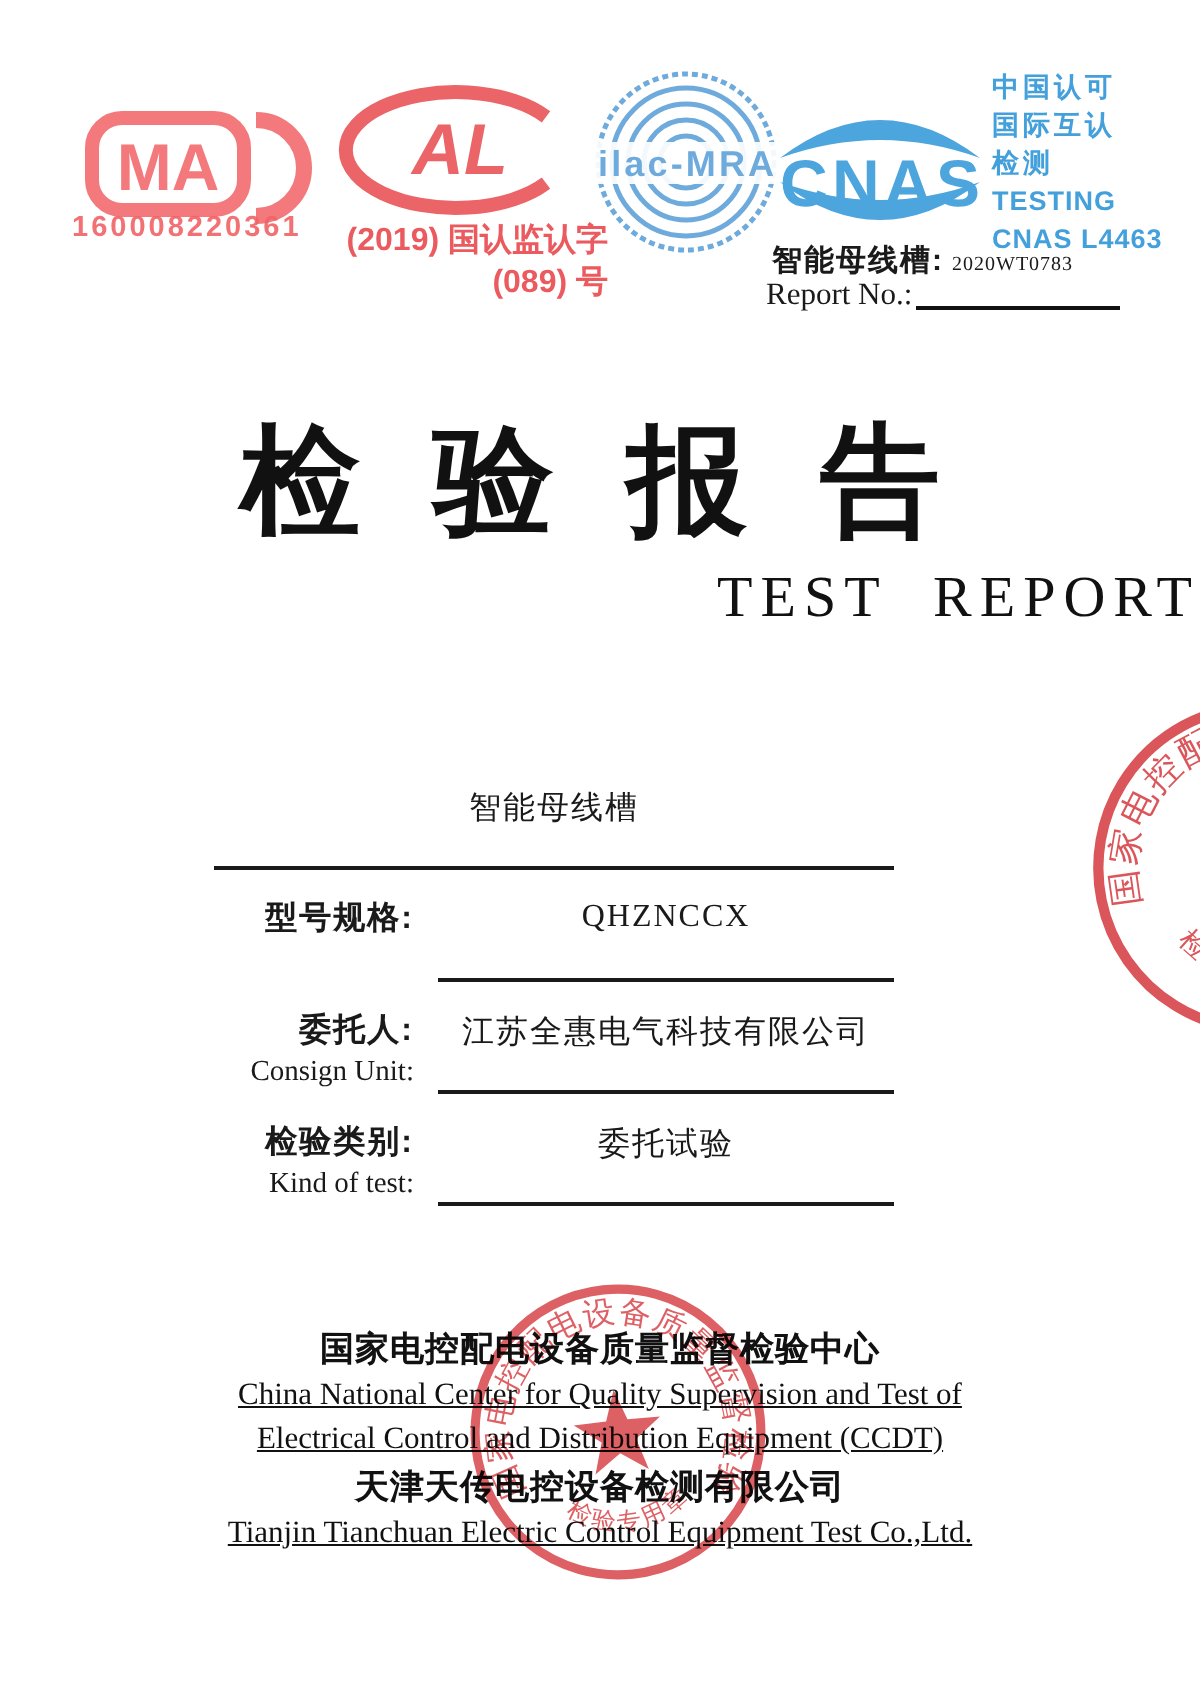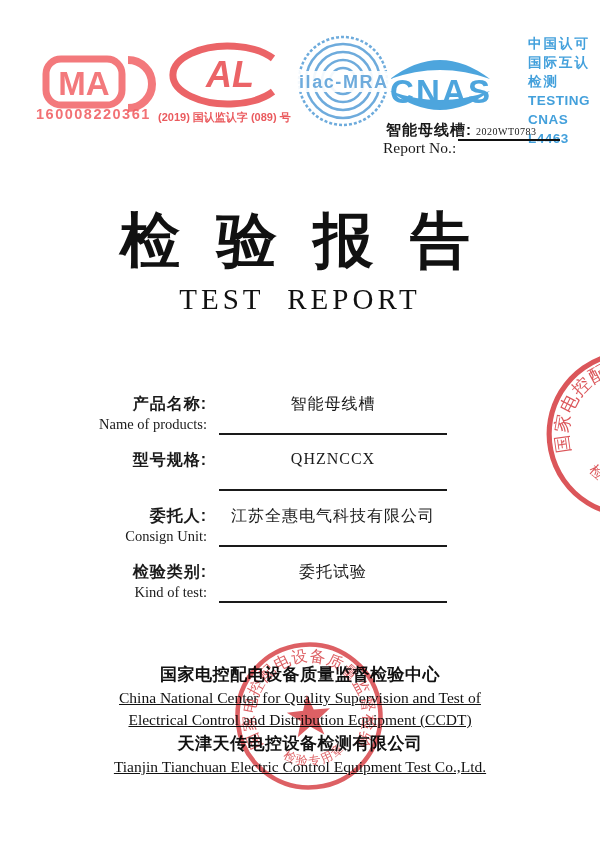--- a/index.html
+++ b/index.html
@@ -8,38 +8,38 @@
     position:relative; width:600px; height:849px;
     background:#ffffff; overflow:hidden;
     font-family:"Liberation Sans", sans-serif; color:#1a1a1a;
   }
   
   .stamp { position:absolute; opacity:.85; }
   .cma-wrap   { left:40px;  top:50px; }
   .cma-number { position:absolute; left:36px; top:106px; width:128px; text-align:left;
                 font-size:14.5px; font-weight:bold; letter-spacing:1.5px; color:#f16266; opacity:.9; }
   .cal-wrap   { left:166px; top:40px; }
-  .cal-caption{ position:absolute; left:158px; top:110px; width:146px; text-align:left;
-                font-size:11px; font-weight:bold; color:#e8494d; opacity:.9; }
+  .cal-caption{ position:absolute; left:158px; top:110px; width:146px; text-align:right;
+                font-size:16px; font-weight:bold; color:#e8494d; opacity:.9; }
   .ilac-wrap  { left:297px; top:35px; opacity:.8; }
   .cnas-wrap  { left:384px; top:47px; opacity:.85; }
-  .cnas-text  { position:absolute; left:528px; top:34px; color:#2f96d8; font-weight:bold; opacity:.9; }
+  .cnas-text  { position:absolute; left:496px; top:34px; color:#2f96d8; font-weight:bold; opacity:.9; }
   .cnas-text .zh { font-size:13.5px; letter-spacing:2px; line-height:19px; }
   .cnas-text .en { font-size:13.5px; letter-spacing:.5px; line-height:19px; }
   
   .repno-line1 { position:absolute; left:386px; top:121px; display:flex; align-items:baseline; }
   .repno-zh    { font-size:15px; font-weight:bold; letter-spacing:1px; }
   .repno-val   { font-family:Liberation Serif, serif; font-size:10px; margin-left:4px; letter-spacing:.5px; }
-  .repno-line2 { position:absolute; left:383px; top:139px; display:flex; 
+  .repno-line2 { position:absolute; left:383px; top:139px; display:flex; align-items:flex-end;
                  font-family:"Liberation Serif", serif; font-size:15.5px; }
   .repno-rule  { display:inline-block; width:102px; height:2px; background:#111; margin-left:2px; margin-bottom:2px; }
   
   .title-zh { position:absolute; left:0; top:201px; width:100%; text-align:center;
               font-size:60px; font-weight:bold; letter-spacing:10px; color:#111; }
-  .title-en { position:absolute; left:0; top:283px; width:100%; text-align:center;
+  .title-en { position:absolute; left:0; top:283px; width:100%; text-align:right;
               font-family:"Liberation Serif", serif; font-size:29px; letter-spacing:4px;
               word-spacing:12px; color:#111; }
   
   .fields { position:absolute; left:95px; top:393px; width:352px; }
   .field-row { display:flex; height:46px; margin-bottom:10px; }
   .field-label { width:112px; text-align:right; }
   .field-label .zh { font-size:16px; font-weight:bold; line-height:21px; letter-spacing:1px; }
   .field-label .en { font-family:"Liberation Serif", serif; font-size:14.5px; line-height:20px; }
   .field-value { flex:1; margin-left:12px; position:relative; }
   .field-value .val { position:absolute; left:0; top:1px; width:100%; text-align:center;
@@ -104,24 +104,20 @@
   <div class="repno-line2">
     <span>Report No.:</span>
     <span class="repno-rule"></span>
   </div>
 
   <div class="title-zh">检 验 报 告</div>
   <div class="title-en">TEST REPORT</div>
 
   <div class="fields">
     <div class="field-row">
-      <div class="field-label">
-        <div class="zh">产品名称:</div>
-        <div class="en">Name of products:</div>
-      </div>
       <div class="field-value">
         <div class="val">智能母线槽</div>
         <div class="rule"></div>
       </div>
     </div>
     <div class="field-row">
       <div class="field-label">
         <div class="zh">型号规格:</div>
       </div>
       <div class="field-value">

